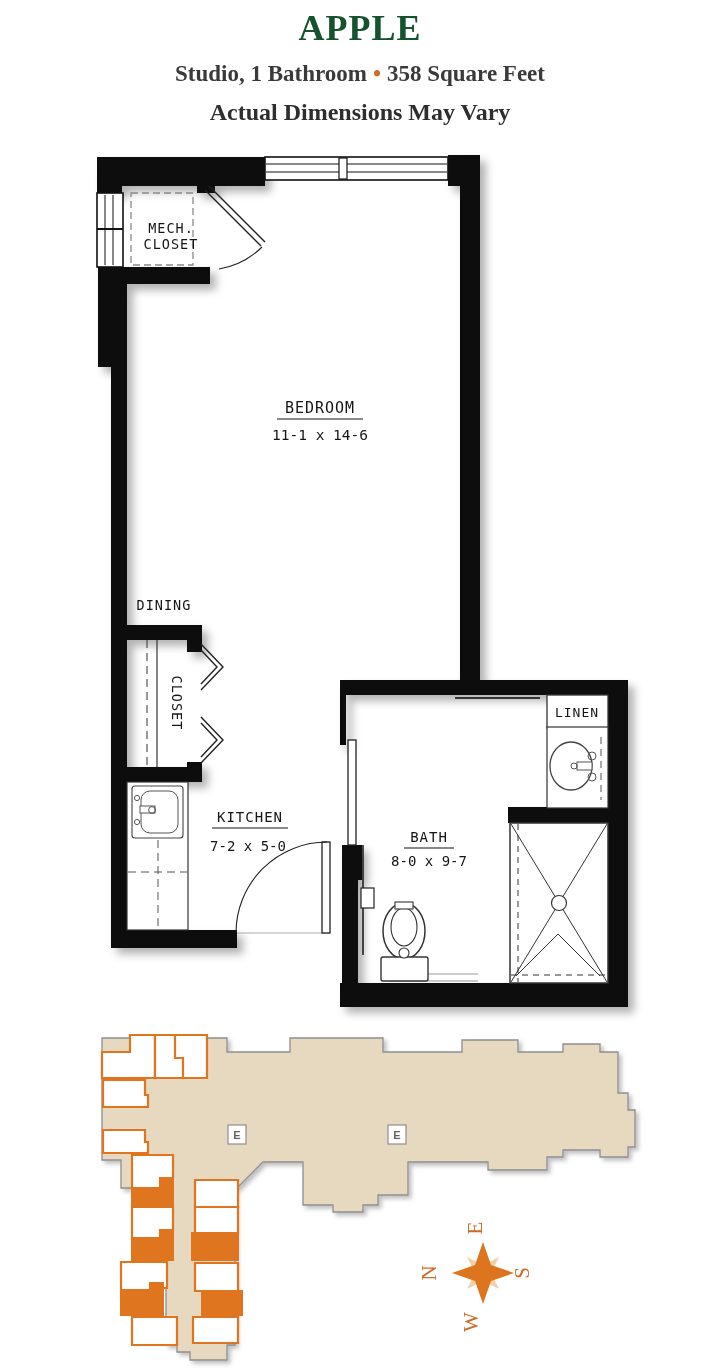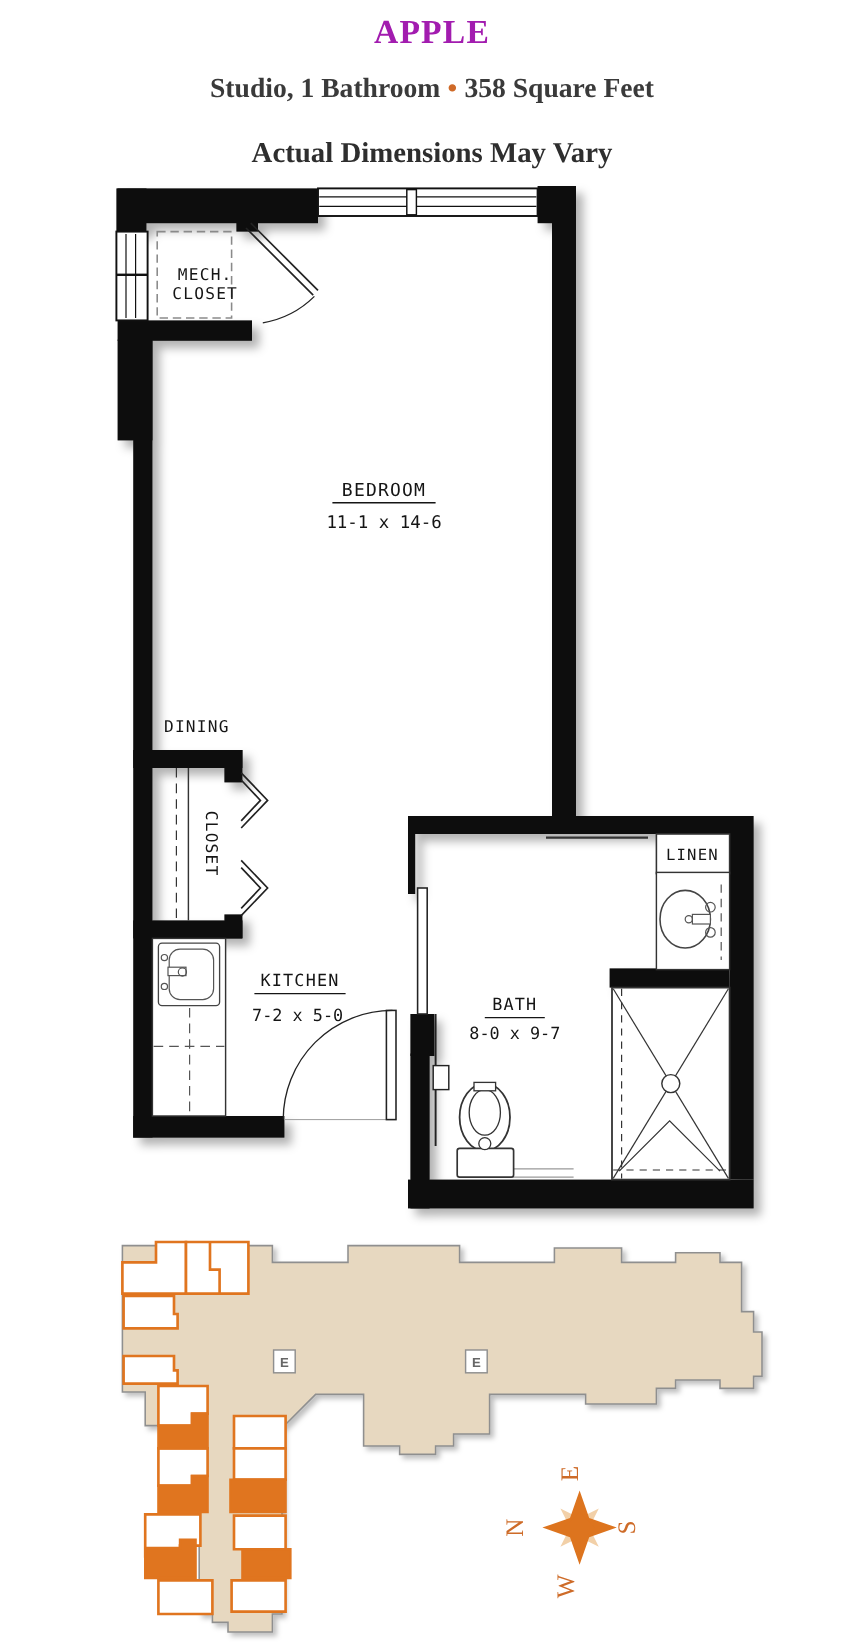--- a/index.html
+++ b/index.html
@@ -2,29 +2,29 @@
 <html><head>
 <meta charset="utf-8">
 <style>
   html,body{margin:0;padding:0;}
   body{
     width:720px;height:1368px;position:relative;background:#ffffff;
     font-family:"Liberation Serif", serif;overflow:hidden;
   }
   .header{position:absolute;top:0;left:0;width:720px;text-align:center;z-index:5;}
   .header h1{
-    margin:6px 0 0 0;font-size:28px;line-height:44px;font-weight:bold;
-    letter-spacing:1px;color:#a21caf;font-family:"Liberation Serif",serif;
+    margin:6px 0 0 0;font-size:36px;line-height:44px;font-weight:bold;
+    letter-spacing:1px;color:#14532d;font-family:"Liberation Serif",serif;
   }
   .header .sub{
     margin:8px 0 0 0;font-size:23px;line-height:32px;font-weight:bold;color:#3a3a3a;
   }
   .header .sub .bullet{color:#cf6a28;padding:0 6px;}
   .header .disclaimer{
-    margin:25px 0 0 0;font-size:24px;line-height:26px;font-weight:bold;color:#2e2e2e;
+    margin:9px 0 0 0;font-size:24px;line-height:26px;font-weight:bold;color:#2e2e2e;
   }
   svg{position:absolute;top:0;left:0;}
   svg text{font-family:"DejaVu Sans Mono", monospace;fill:#151515;}
   text.roomname{letter-spacing:1px;}
   text.elev{font-family:"Liberation Sans",sans-serif;font-weight:bold;fill:#666;}
   text.compass-letter{font-family:"Liberation Serif",serif;fill:#ce6b28;}
 </style>
 </head>
 <body>
 

